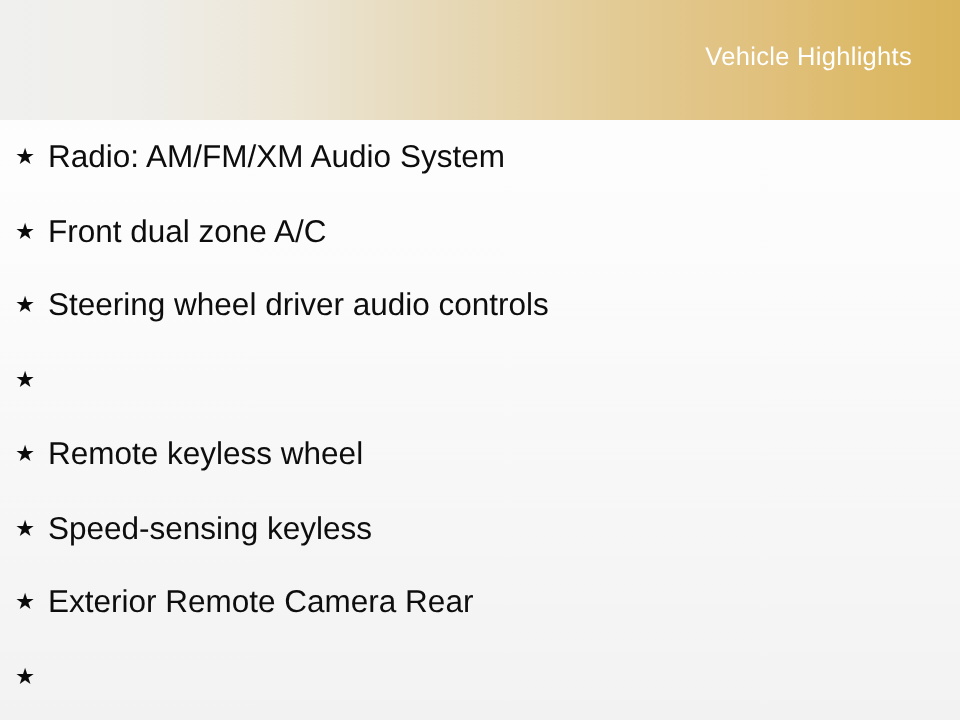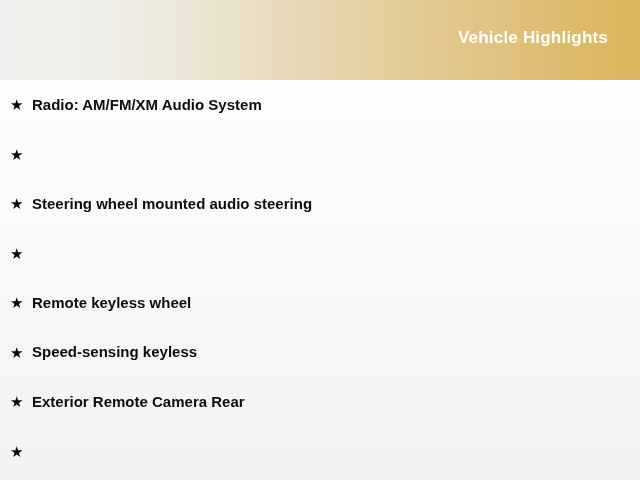--- a/index.html
+++ b/index.html
@@ -33,21 +33,21 @@
         #e0c07c 80%,
         #dcb966 92%,
         #d9b45c 100%);
   }
   .header-title {
     position: absolute;
     right: 32px;
     top: 28px;
     color: #ffffff;
     font-size: 17px;
-    font-weight: bold;
+    font-weight: normal;
     letter-spacing: 0.2px;
     white-space: nowrap;
   }
   .list {
     position: relative;
     margin: 0;
     padding: 0;
     list-style: none;
   }
   .list-item {
@@ -60,49 +60,49 @@
   .bullet {
     width: 22px;
     flex: 0 0 22px;
     color: #0a0a0a;
     font-size: 15px;
     line-height: 1;
     text-align: left;
   }
   .item-label {
     color: #0d0d0d;
-    font-size: 15px;
+    font-size: 21px;
     line-height: 1.2;
     white-space: nowrap;
-    font-weight: bold;
   }
 </style>
 </head>
 <body>
 
 <div class="page">
 
   <div class="header">
     <div class="header-title">Vehicle Highlights</div>
   </div>
 
   <ul class="list">
 
     <li class="list-item">
       <span class="bullet">★</span>
       <span class="item-label">Radio: AM/FM/XM Audio System</span>
     </li>
 
     <li class="list-item">
       <span class="bullet">★</span>
+      <span class="item-label">Front dual zone A/C</span>
     </li>
 
     <li class="list-item">
       <span class="bullet">★</span>
-      <span class="item-label">Steering wheel mounted audio steering</span>
+      <span class="item-label">Steering wheel driver audio controls</span>
     </li>
 
     <li class="list-item">
       <span class="bullet">★</span>
     </li>
 
     <li class="list-item">
       <span class="bullet">★</span>
       <span class="item-label">Remote keyless wheel</span>
     </li>

